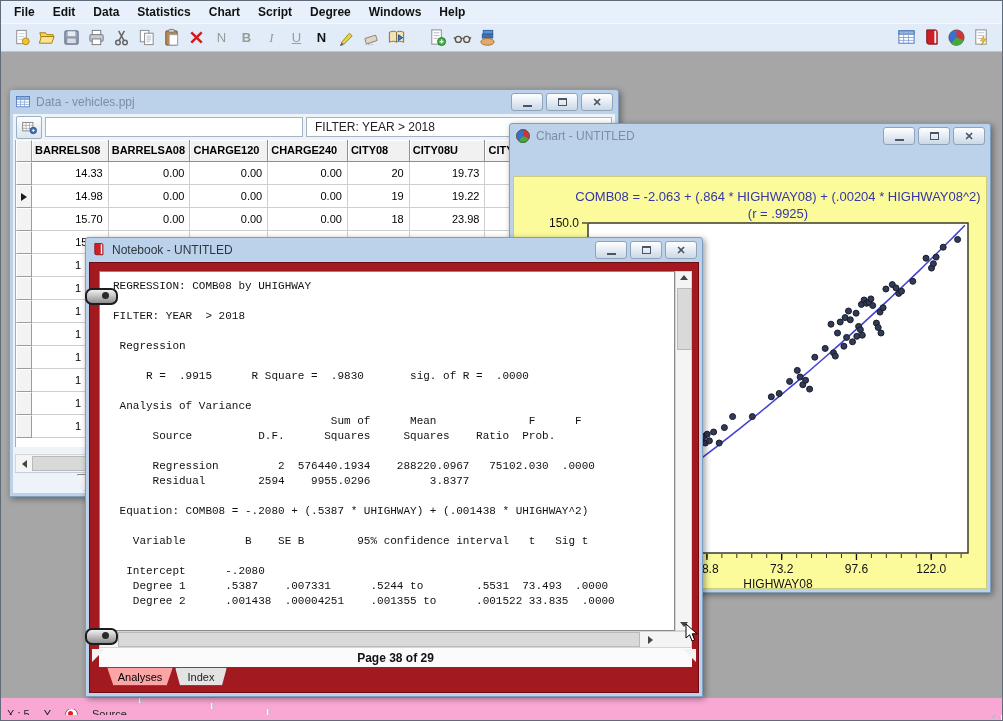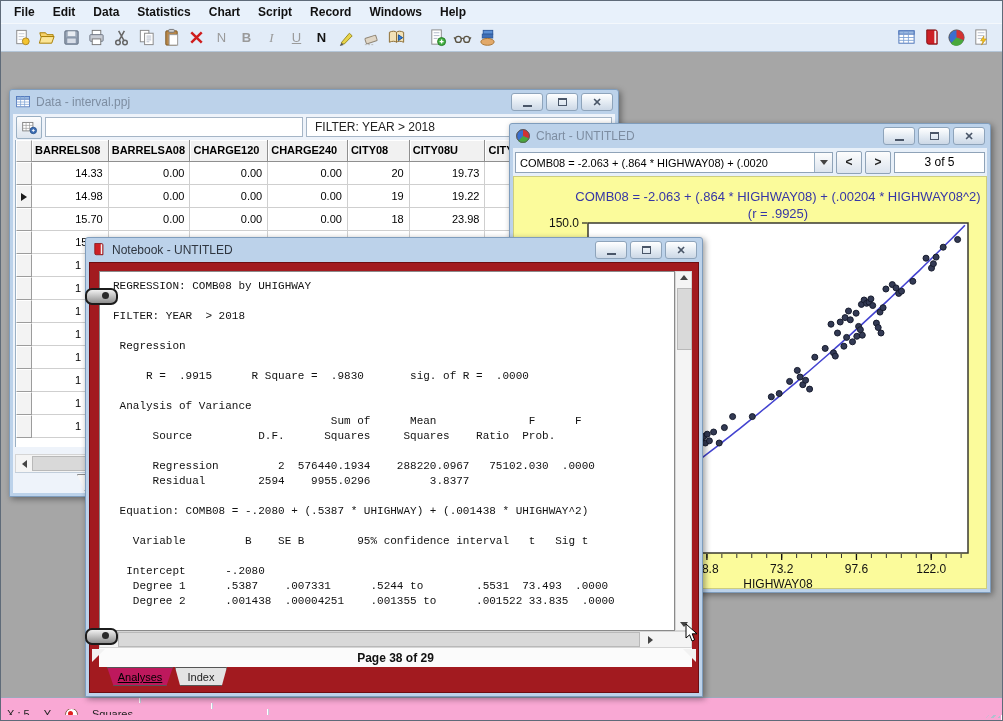--- a/index.html
+++ b/index.html
@@ -94,21 +94,21 @@
   .nb-vscroll .dn{position:absolute;bottom:3px;left:4px;}
   .nb-vscroll .sb-thumb{position:absolute;left:1px;top:16px;width:13px;height:60px;}
   .nb-hscroll{position:absolute;left:9px;top:368px;width:593px;height:17px;background:#f4f4f4;border:1px solid #d5d5d5;
               display:flex;align-items:center;box-sizing:border-box;}
   .nb-hscroll .sb-thumb{flex:0 0 auto;width:520px;margin:0 2px;}
   .nb-pageline{position:absolute;left:9px;top:385px;width:593px;height:19px;background:#fbfbfb;
                font-size:12px;font-weight:bold;text-align:center;padding-top:3px;box-sizing:border-box;color:#111;}
   .nb-tabs{position:absolute;left:9px;top:404px;right:9px;height:24px;}
   .nb-tab{position:absolute;top:0;height:19px;font-size:11px;text-align:center;padding-top:3px;box-sizing:border-box;
           border:1px solid #555;clip-path:polygon(0 0,100% 0,90% 100%,10% 100%);}
-  .nb-tab.t1{left:8px;width:66px;background:#be185d;color:#000;text-decoration:underline;}
+  .nb-tab.t1{left:8px;width:66px;background:#fca5a5;color:#000;}
   .nb-tab.t2{left:76px;width:52px;background:#e3e3e3;color:#222;}
   .ring{position:absolute;left:-5px;width:29px;height:13px;border-radius:7px;border:2px solid #1c1c1c;
         background:linear-gradient(#f0f0f0,#8f8f8f);z-index:5;}
   .ring:after{content:"";position:absolute;right:7px;top:2px;width:7px;height:7px;border-radius:50%;background:#2a2a2a;}
   .fold{position:absolute;width:0;height:0;}
   .fold-l{left:2px;top:386px;border-top:13px solid #f2f2f2;border-right:13px solid transparent;}
   .fold-r{right:2px;top:386px;border-top:13px solid #f2f2f2;border-left:13px solid transparent;}
   
   .statusbar{position:absolute;left:0;right:0;bottom:0;height:22px;background:#f9a8d4;border-top:1px solid #9aaaba;
              display:flex;font-size:11px;color:#222;flex-direction:column;}
@@ -130,21 +130,21 @@
 <div class="screen">
 
 
   <div class="menubar" id="menu-bar">
       <span class="menu-item">File</span>
       <span class="menu-item">Edit</span>
       <span class="menu-item">Data</span>
       <span class="menu-item">Statistics</span>
       <span class="menu-item">Chart</span>
       <span class="menu-item">Script</span>
-      <span class="menu-item">Record</span>
+      <span class="menu-item">Degree</span>
       <span class="menu-item">Windows</span>
       <span class="menu-item">Help</span>
     </div>
 
   <div class="toolbar">
     <span id="tb-left" style="display:flex;">
         <span class="tbtn">
           <svg viewBox="0 0 20 20">
             <rect x="5" y="2.5" width="10" height="14" fill="#fff" stroke="#8a8a8a"></rect>
             <path d="M7 6h6M7 9h6M7 12h4" stroke="#c6ccd6"></path>
@@ -289,21 +289,21 @@
 
   <div class="window" id="data-win">
     <div class="win-title">
       <span class="ticon">
         <svg viewBox="0 0 20 20" width="16" height="16">
             <rect x="2" y="3" width="16" height="13" fill="#fff" stroke="#4a72b8"></rect>
             <rect x="2" y="3" width="16" height="3.5" fill="#9ab8e0" stroke="#4a72b8"></rect>
             <path d="M2 10h16M2 13h16M7 3v13M12 3v13" stroke="#7aa0d4" stroke-width="0.9"></path>
           </svg>
       </span>
-      <span class="t">Data - interval.ppj</span>
+      <span class="t">Data - vehicles.ppj</span>
       <span class="win-controls">
         <span class="wc wc-min">
             <i></i>
           </span>
         <span class="wc wc-max">
             <i></i>
           </span>
         <span class="wc wc-close">
             <i>✕</i>
           </span>
@@ -483,31 +483,20 @@
         <span class="wc wc-min">
             <i></i>
           </span>
         <span class="wc wc-max">
             <i></i>
           </span>
         <span class="wc wc-close">
             <i>✕</i>
           </span>
       </span>
-    </div>
-    <div class="ch-tools">
-      <span class="ch-combo">
-        <span class="val">COMB08 = -2.063 + (.864 * HIGHWAY08) + (.0020</span>
-        <span class="drop">
-            <span class="tri-d"></span>
-          </span>
-      </span>
-      <span class="ch-nav">&lt;</span>
-      <span class="ch-nav">&gt;</span>
-      <span class="ch-page">3 of 5</span>
     </div>
     <div class="ch-area">
       <svg id="chart-svg" width="474" height="413">
           <text x="264" y="24" text-anchor="middle" font-size="13" font-family="Liberation Sans, sans-serif" fill="#3636a6">COMB08 = -2.063 + (.864 * HIGHWAY08) + (.00204 * HIGHWAY08^2)</text>
           <text x="264" y="41" text-anchor="middle" font-size="13" font-family="Liberation Sans, sans-serif" fill="#3636a6">(r =  .9925)</text>
           <rect x="74" y="46" width="380" height="330" fill="#ffffff" stroke="#3a3a30" stroke-width="1.5"></rect>
           <line x1="68" y1="46" x2="73" y2="46" stroke="#222" stroke-width="1.2"></line>
           <text x="65" y="50" text-anchor="end" font-size="12" font-family="Liberation Sans, sans-serif" fill="#111">150.0</text>
           <line x1="88.20709677419354" y1="377" x2="88.20709677419354" y2="381" stroke="#333" stroke-width="1"></line>
           <line x1="103.16193548387096" y1="377" x2="103.16193548387096" y2="381" stroke="#333" stroke-width="1"></line>
@@ -691,18 +680,18 @@
     <polygon points="1,1 1,15 4.6,11.8 7,18 9.6,16.9 7.2,10.8 12,10.8" fill="#fff" stroke="#000" stroke-width="1"></polygon>
   </svg>
 
   <div class="statusbar">
     <span class="sp sp1"></span>
     <span class="sp sp2">QDAProj.dbf - 2020-04-17  12:07:05 PM</span>
     <span class="sp sp3">
       <span>X : 5</span>
       <span>Y</span>
       <span class="rec-dot"></span>
-      <span>Squares</span>
+      <span>Source</span>
     </span>
     <span class="sp sp4"><span class="grip"></span></span>
   </div>
 
 </div>
 
 </body></html>

